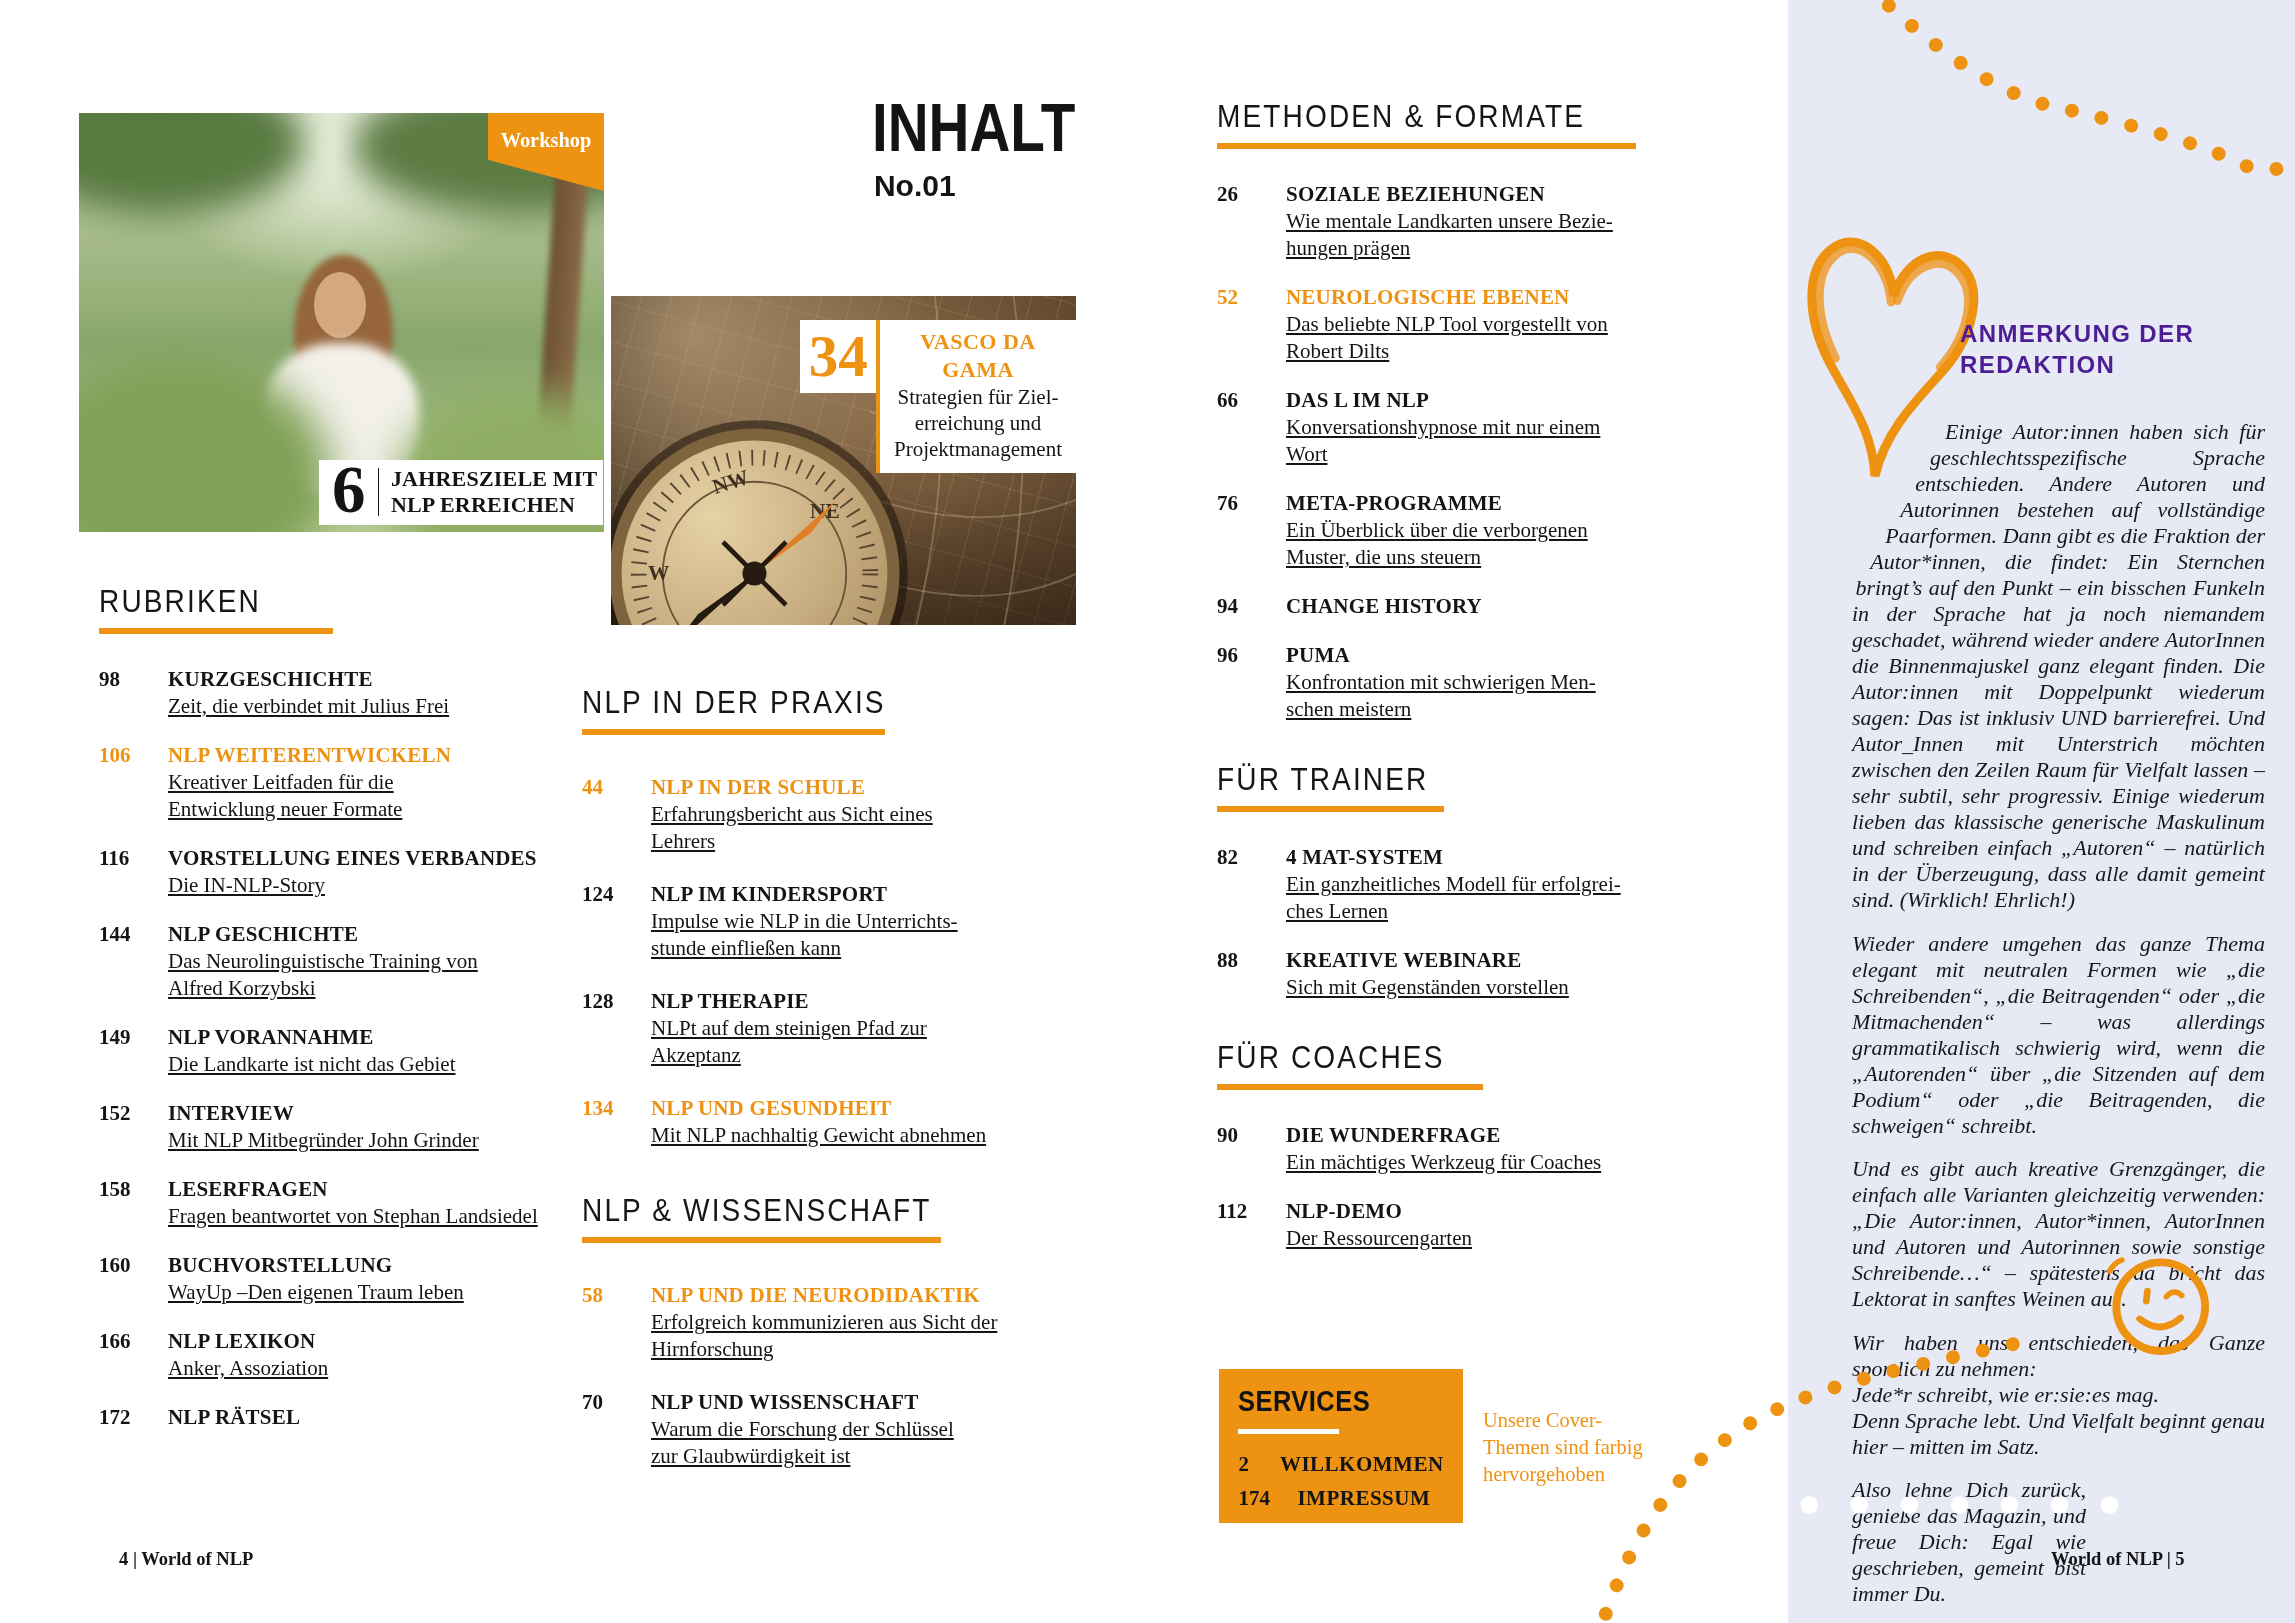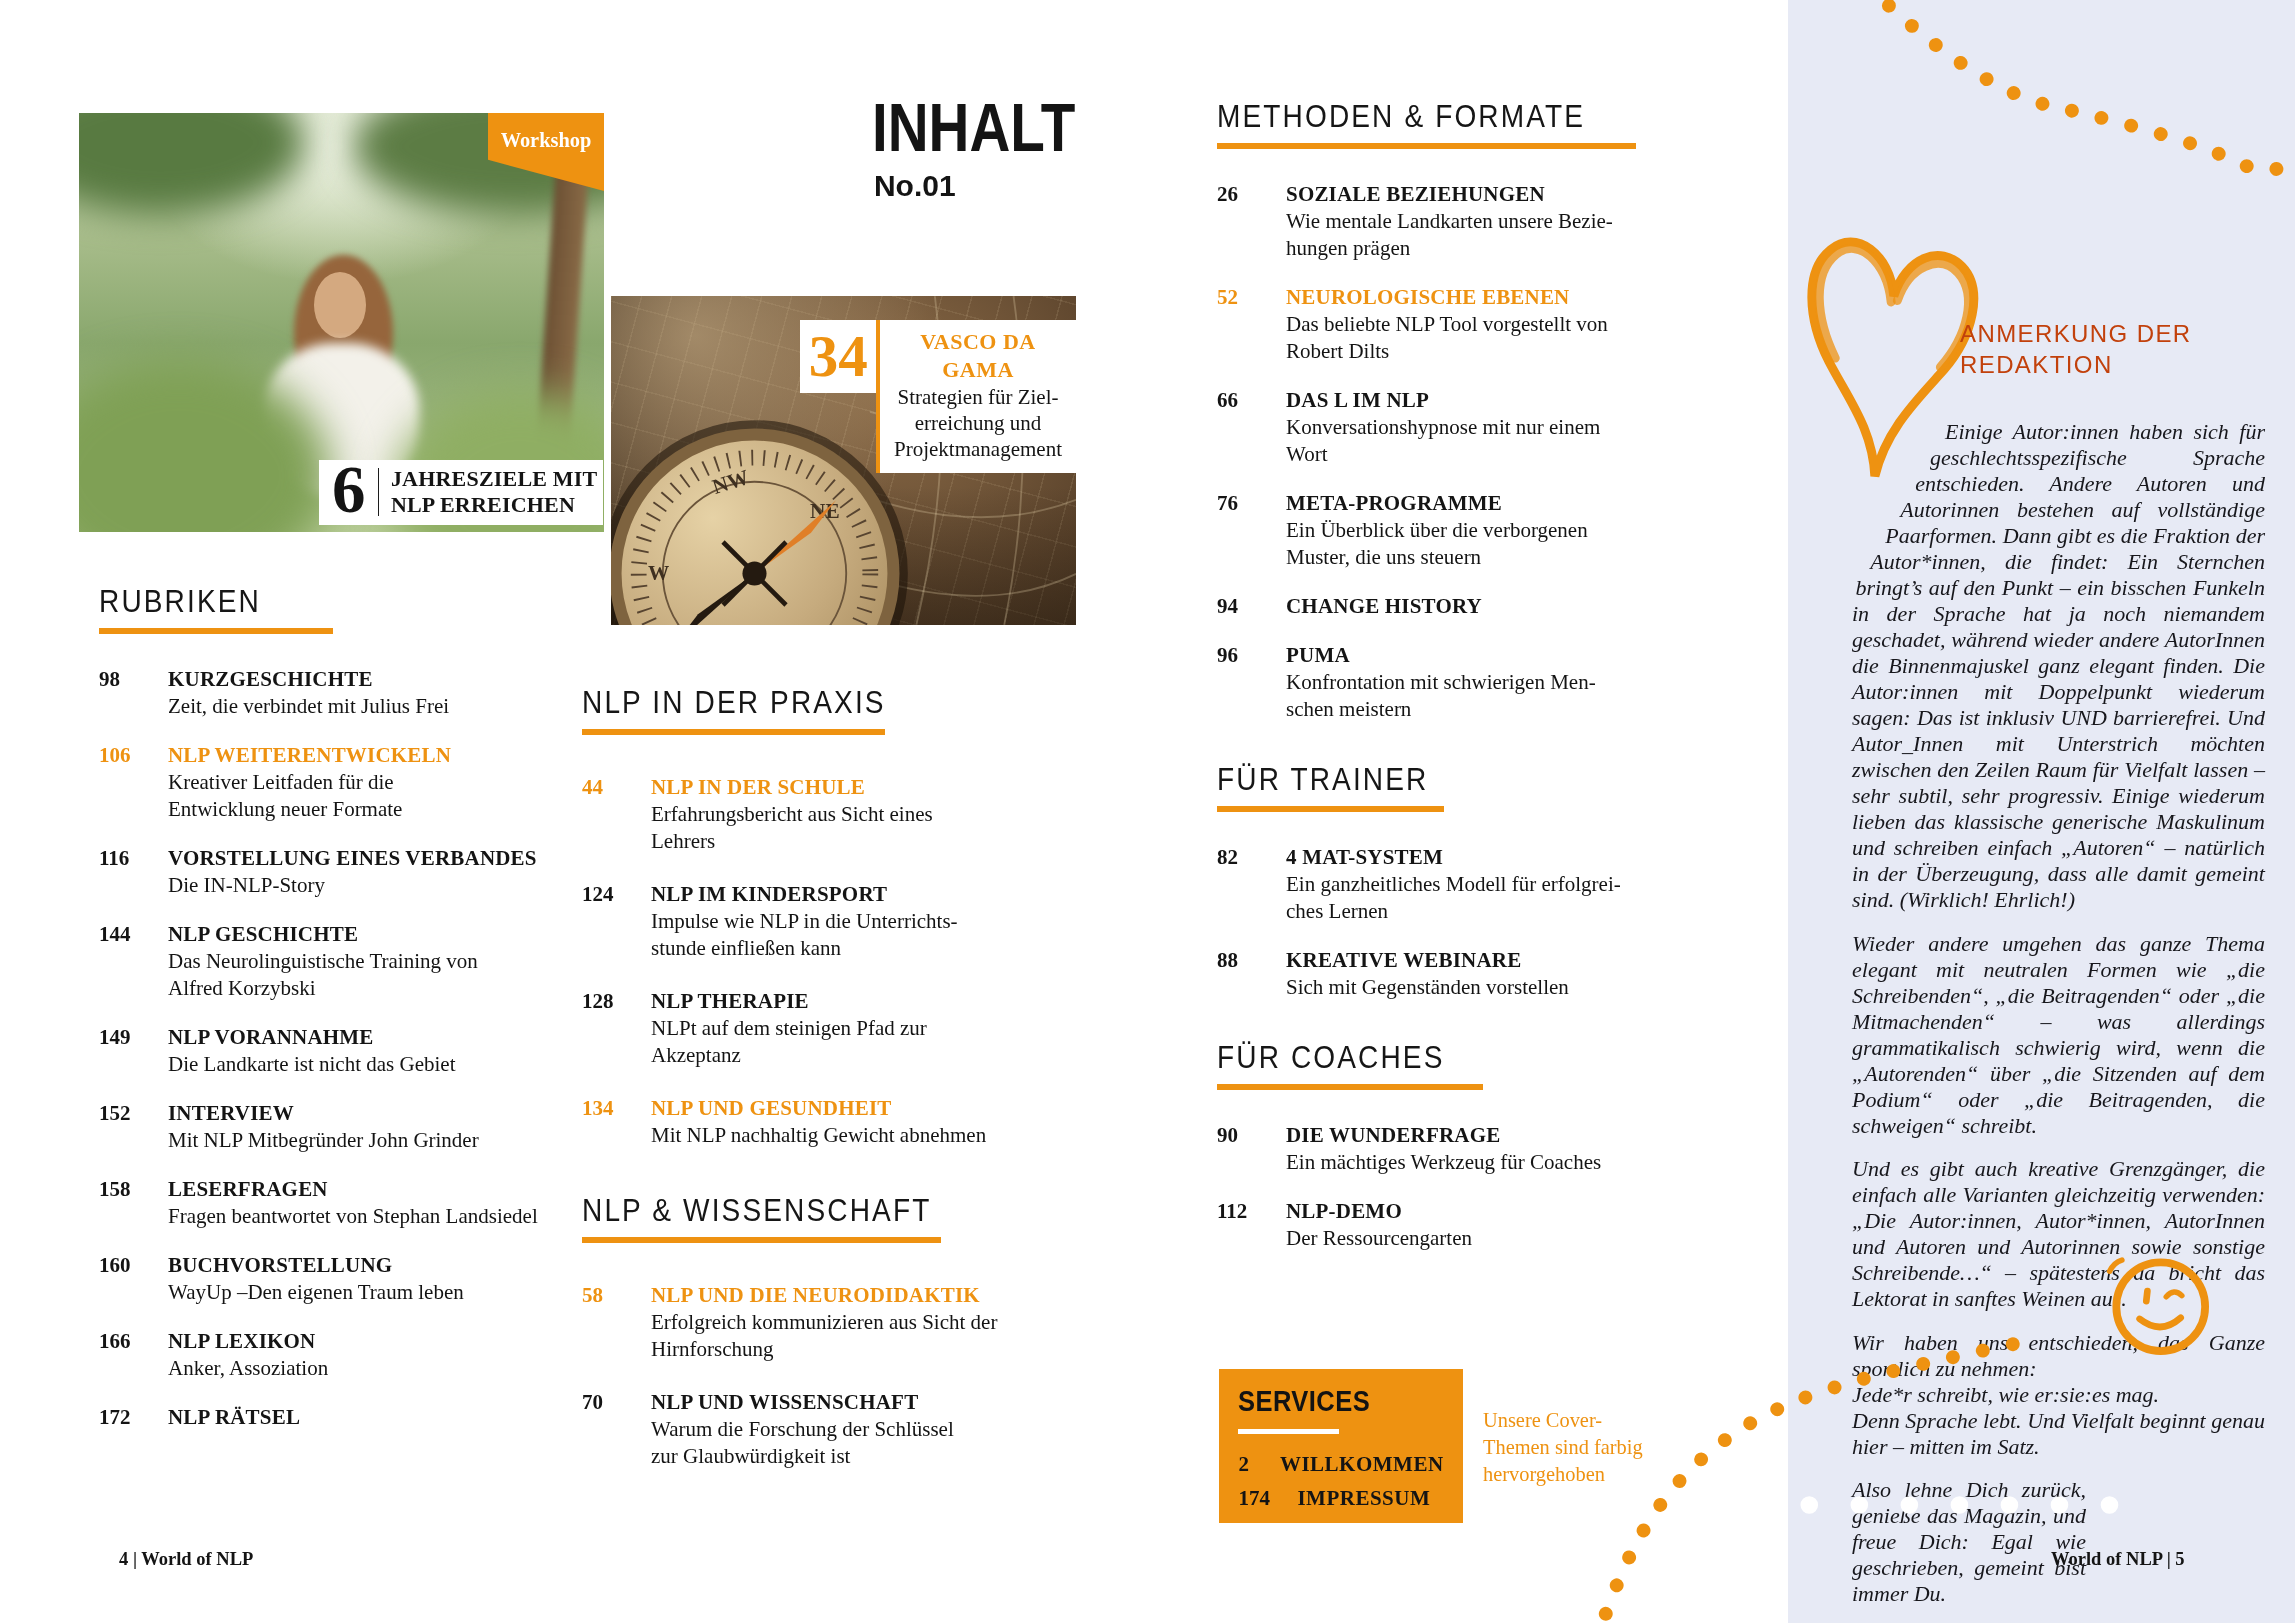--- a/index.html
+++ b/index.html
@@ -16,21 +16,21 @@
   .sec-h{
     font-family:"Liberation Sans", sans-serif; font-weight:400; font-size:30.5px;
     letter-spacing:2.3px; color:#161616; white-space:nowrap;
     transform:scaleX(.92); transform-origin:left bottom;
   }
   .bar{ height:5.6px; background:var(--accent); margin-top:9.3px; }
   .items{ margin-top:32px; }
   .it{ display:flex; margin-bottom:22px; }
   .it .n{ flex:none; width:69px; font-weight:700; font-size:21px; line-height:27px; }
   .it .t{ font-weight:700; font-size:21px; line-height:27px; letter-spacing:0.2px; }
-  .it .d{ font-size:21px; line-height:27px; white-space:pre-line; }
+  .it .d{ font-size:21px; line-height:27px; white-space:pre-line;text-decoration:underline; }
   .hl{ color:var(--accent); }
 
   
   .col1{ position:absolute; left:79px; top:113px; width:527px; }
   .photo1{
     position:relative; width:525px; height:419px; overflow:hidden;
     background:
       radial-gradient(ellipse 324px 222px at 50% 8%, rgba(244,248,234,.95), rgba(244,248,234,0) 62%),
       linear-gradient(180deg,#c7d4b4 0%, #a7bc8a 30%, #89a76d 55%, #9bb57d 76%, #b6cb95 100%);
   }
@@ -101,21 +101,21 @@
   .srow .n{ width:59px; font-weight:700; }
   .srow .t{ font-weight:700; letter-spacing:0.5px; }
   .cover-note{
     position:absolute; left:1483px; top:1407px; color:var(--accent);
     font-size:20.4px; line-height:27px; white-space:pre-line;
   }
 
   
   .ed-h{
     position:absolute; left:1960px; top:318px; font-family:"Liberation Sans", sans-serif;
-    font-size:24px; line-height:31px; letter-spacing:1.4px; white-space:pre-line; color:#c2410c;
+    font-size:24px; line-height:31px; letter-spacing:1.4px; white-space:pre-line; color:#4c1d95;font-weight:bold;
   }
   .ed-body{ position:absolute; left:1852px; top:419px; width:413px; font-style:italic; font-size:22px; line-height:26px; color:#17171c; }
   .ed-body p{ text-align:justify; white-space:pre-line; margin-bottom:17.6px; }
   .heart-space{ float:left; width:93px; height:162px; shape-outside:polygon(0 0, 93px 0, 0 162px); }
   .p-narrow{ width:234px; }
 
   .heart-icon{ position:absolute; left:1787px; top:206px; width:199px; height:319px; transform:rotate(6deg); }
   .smiley-icon{ position:absolute; left:2103px; top:1249px; width:111px; height:111px; }
   .deco{ position:absolute; pointer-events:none; }
 

